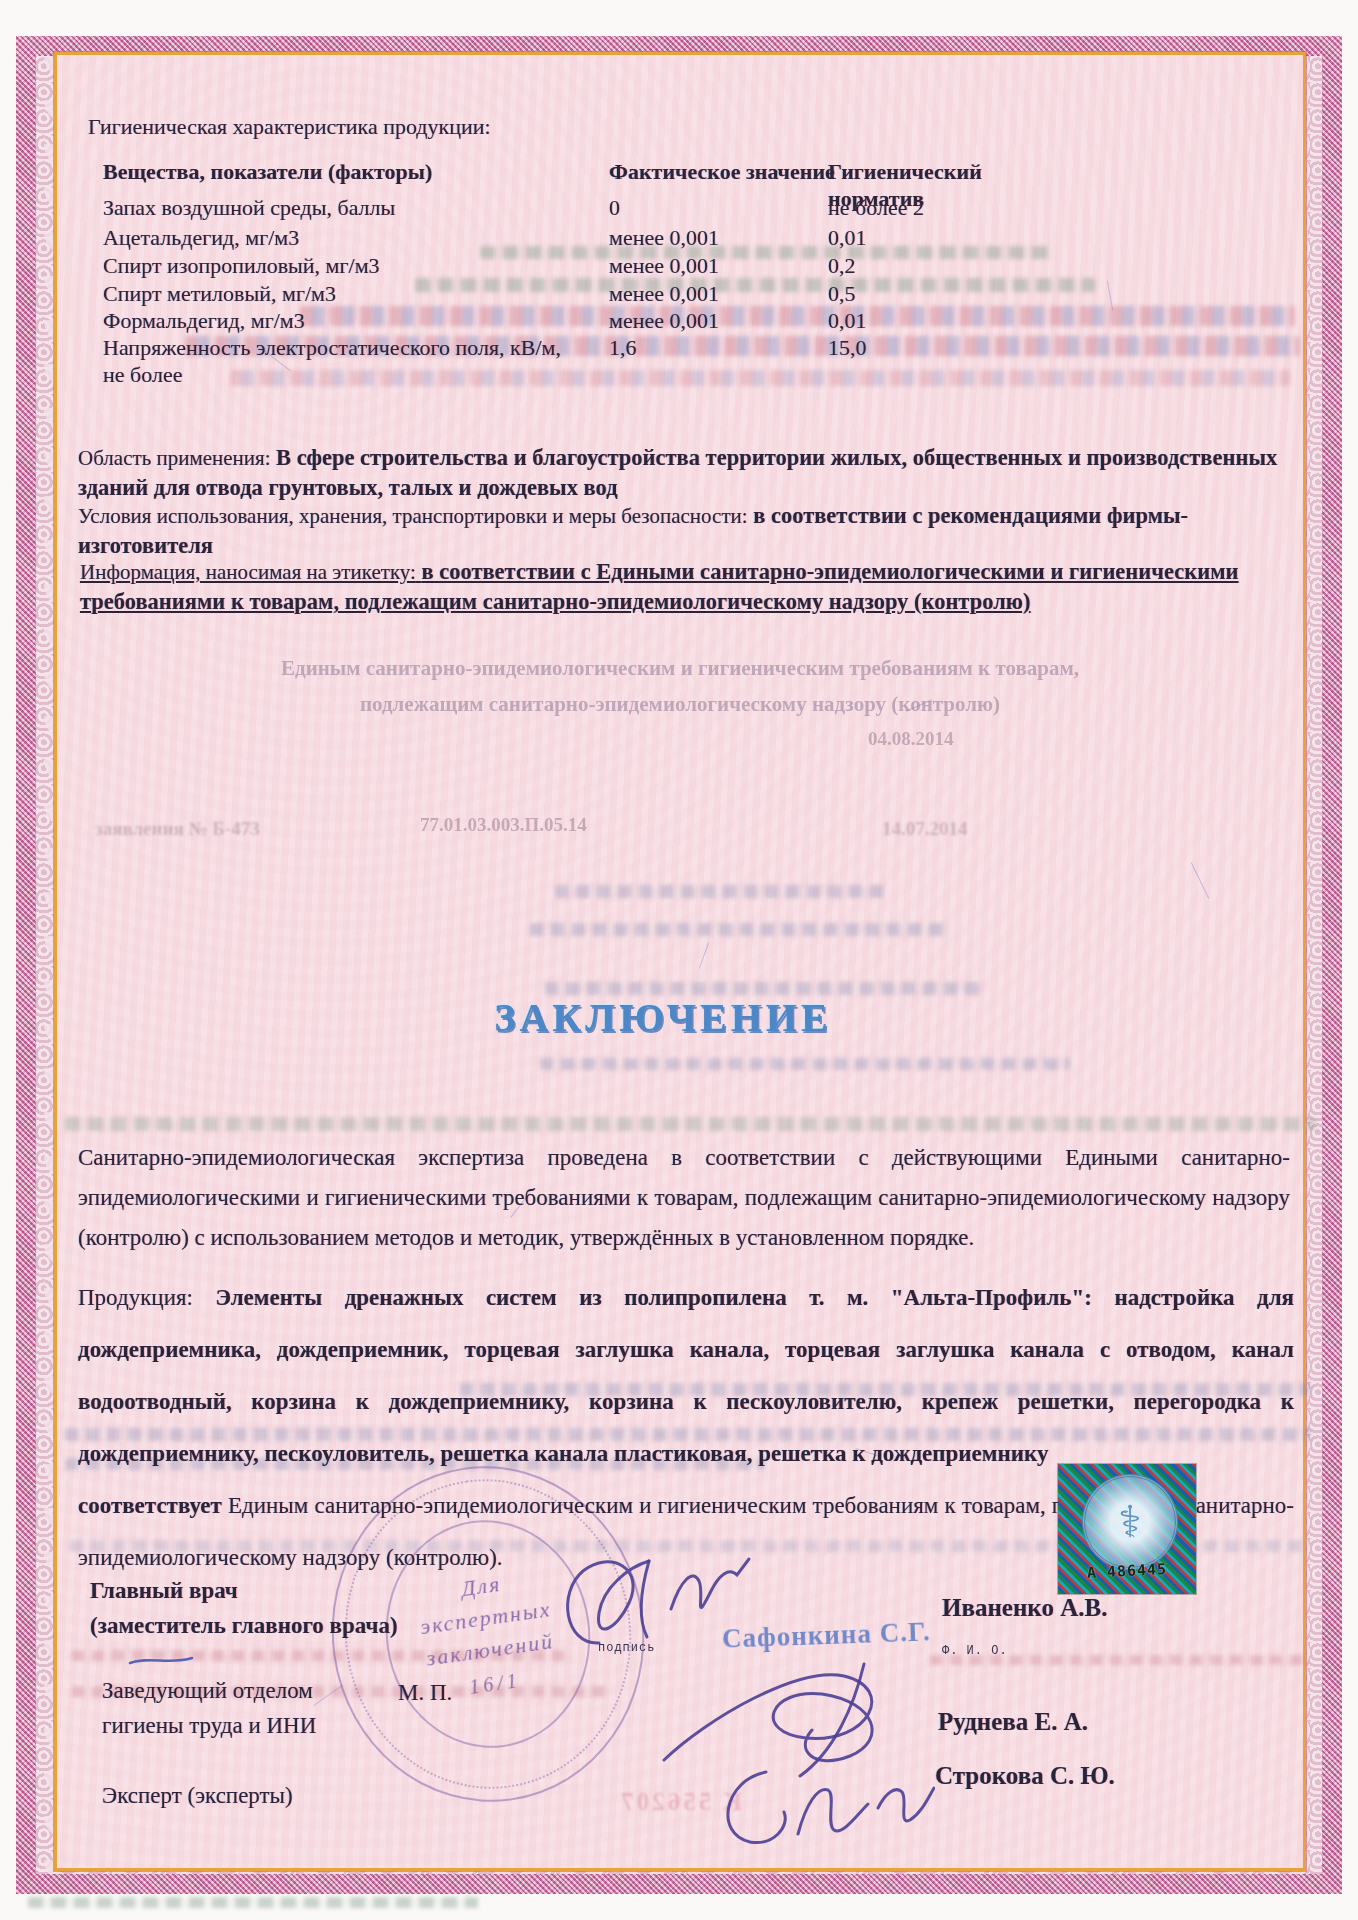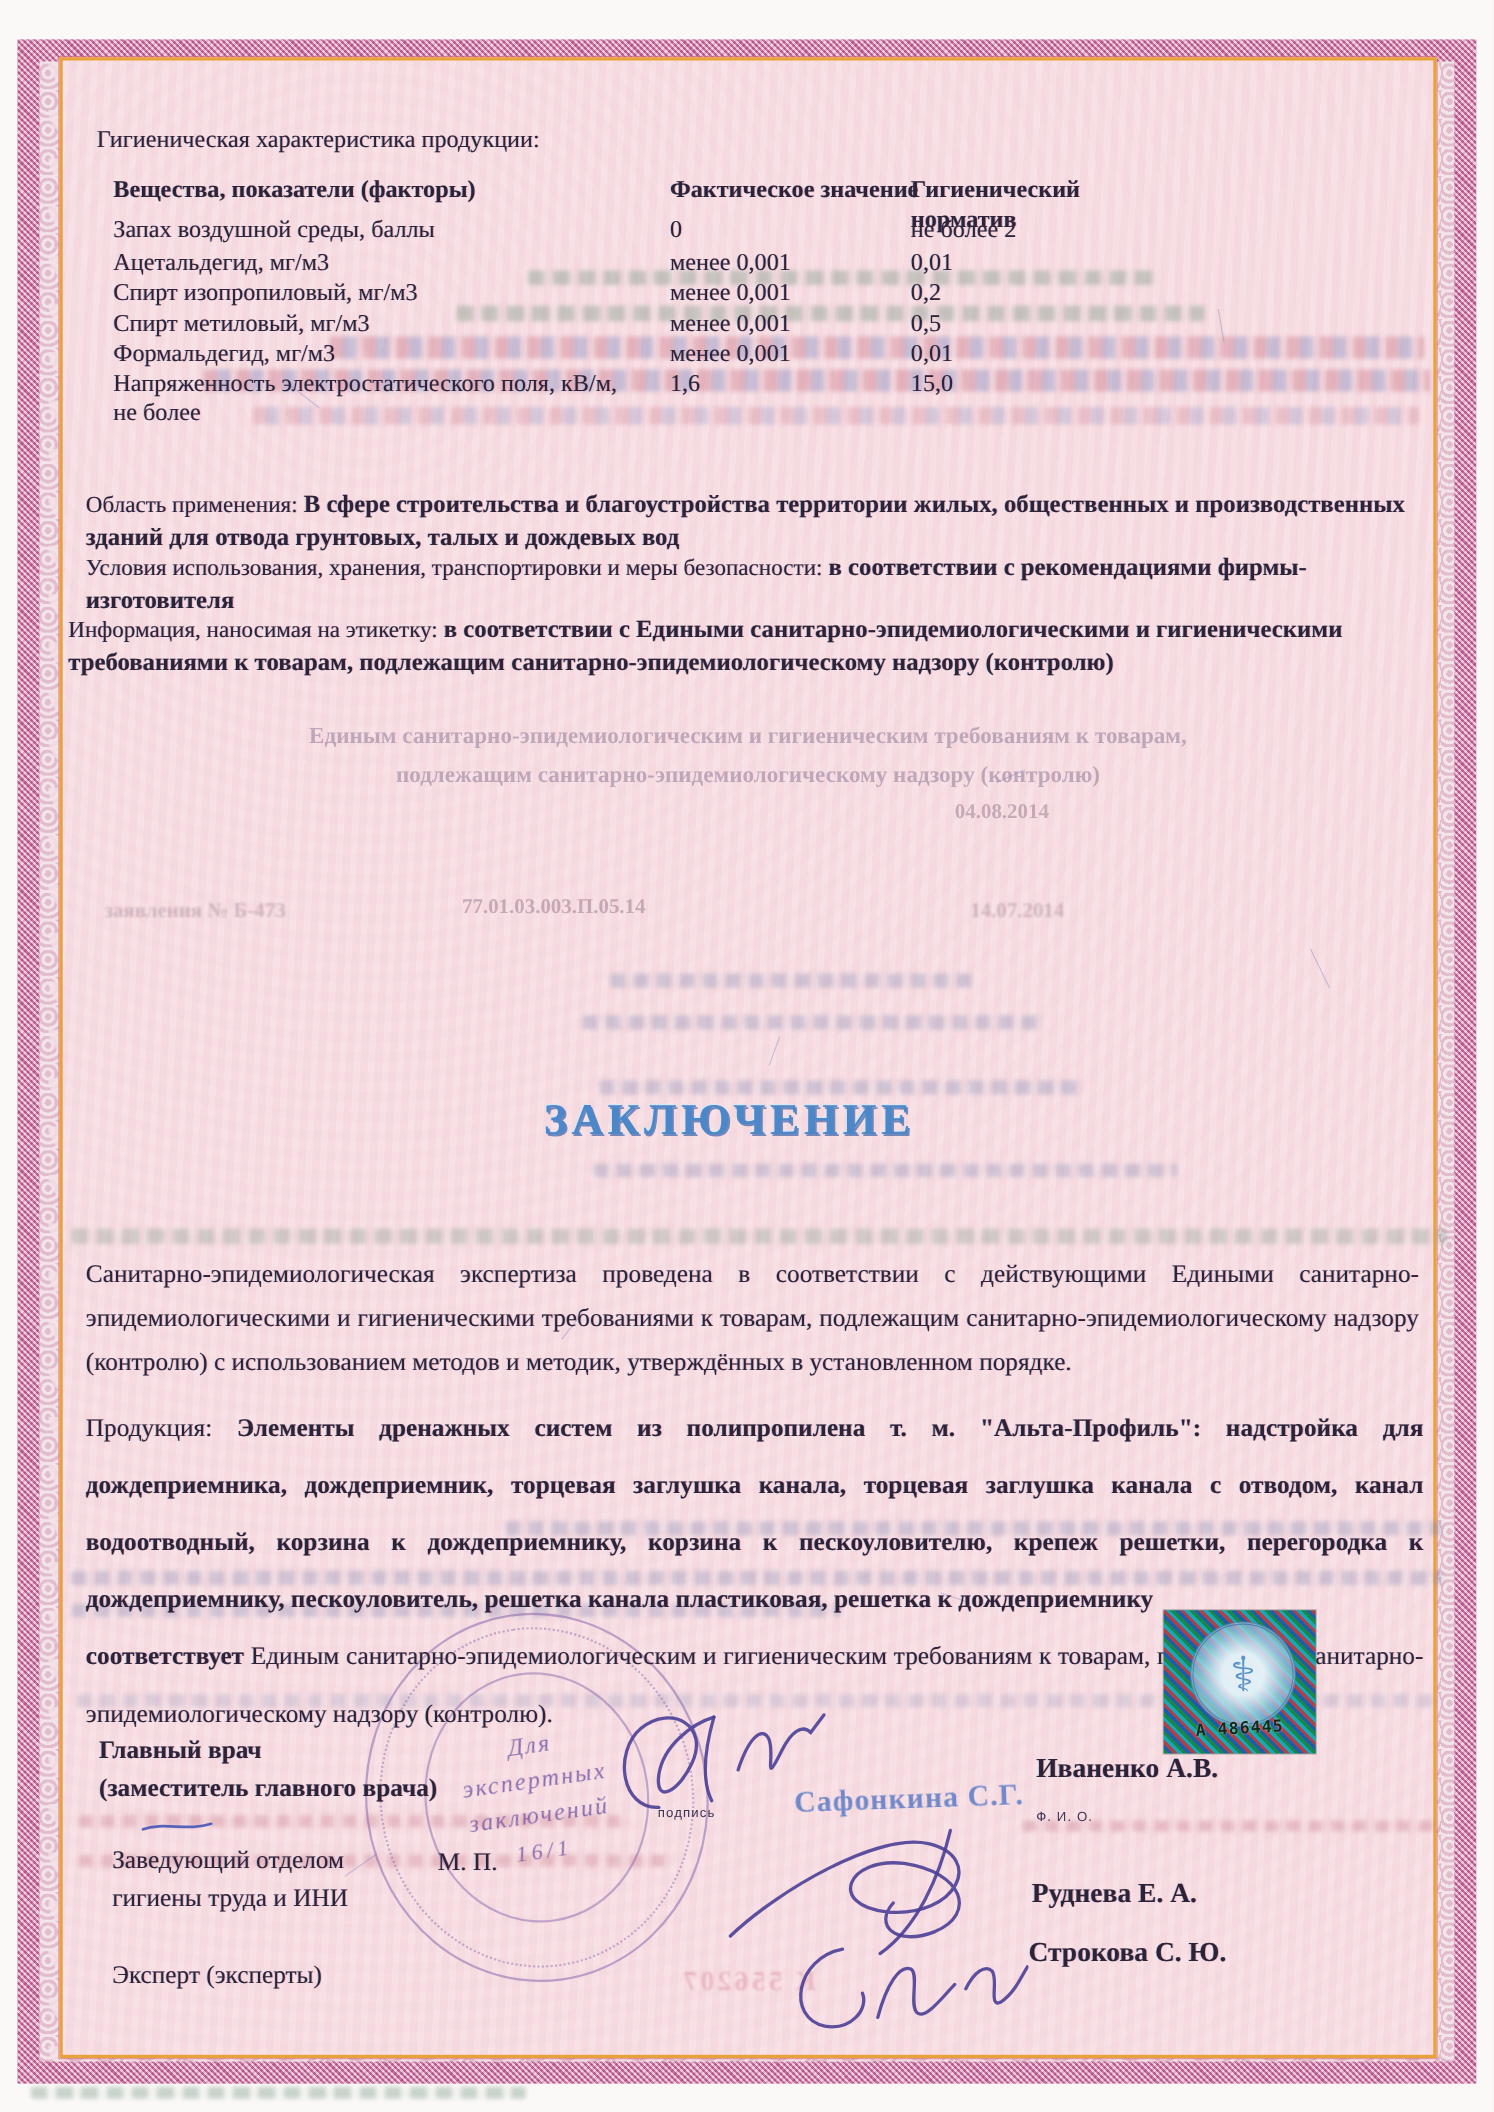--- a/index.html
+++ b/index.html
@@ -85,21 +85,21 @@
   .s-txt{
     position:absolute;inset:60px 40px;display:flex;flex-direction:column;
     align-items:center;justify-content:center;gap:6px;
     color:rgba(116,84,162,.82);font-style:italic;font-size:22px;
     font-family:"Liberation Serif",serif;letter-spacing:2px;filter:blur(.4px);
   }
   .s-num{letter-spacing:4px;font-size:20px;margin-top:4px;}
   
   .sig{position:absolute;z-index:4;}
   .sig path{fill:none;stroke:#4b3f96;stroke-width:3;stroke-linecap:round;opacity:.9;}
-  .caption{position:absolute;z-index:4;font-size:12px;color:#3c3352;letter-spacing:1px;font-family:Liberation Sans, sans-serif;}
+  .caption{position:absolute;z-index:4;font-size:12px;color:#3c3352;letter-spacing:1px;font-family:Liberation Mono, monospace;}
   .stamped-name{
     position:absolute;z-index:4;font-weight:bold;font-size:27px;color:rgba(96,125,198,.88);
     letter-spacing:1px;transform:rotate(-2deg);filter:blur(.4px);
     font-family:"Liberation Serif",serif;
   }
   .namecol{position:absolute;z-index:3;font-weight:bold;font-size:25px;}
   
   .holo{
     position:absolute;left:1058px;top:1464px;width:138px;height:130px;z-index:3;
     background:
@@ -204,21 +204,21 @@
 </div>
 
 <p class="sec t" style="left:78px;top:443px;width:1218px;">
   <span class="lbl">Область применения:</span>
   <b>В сфере строительства и благоустройства территории жилых, общественных и производственных зданий для отвода грунтовых, талых и дождевых вод</b>
 </p>
 <p class="sec t" style="left:78px;top:501px;width:1218px;">
   <span class="lbl">Условия использования, хранения, транспортировки и меры безопасности:</span>
   <b>в соответствии с рекомендациями фирмы-изготовителя</b>
 </p>
-<p class="sec t" style="left:62px;top:557px;width:1218px;">
+<p class="sec t" style="left:80px;top:557px;width:1218px;text-decoration:underline;">
   <span class="lbl">Информация, наносимая на этикетку:</span>
   <b>в соответствии с Едиными санитарно-эпидемиологическими и гигиеническими требованиями к товарам, подлежащим санитарно-эпидемиологическому надзору (контролю)</b>
 </p>
 
 <div class="faintline" style="left:80px;top:656px;width:1200px;">Единым санитарно-эпидемиологическим и гигиеническим требованиям к товарам,</div>
 <div class="faintline" style="left:80px;top:692px;width:1200px;">подлежащим санитарно-эпидемиологическому надзору (контролю)</div>
 <div class="faintnum" style="left:420px;top:766px;margin-top:48px;">77.01.03.003.П.05.14</div>
 <div class="faintnum" style="left:868px;top:728px;">04.08.2014</div>
 <div class="faintnum" style="left:95px;top:818px;filter:blur(1px);opacity:.8;">заявления №    Б-473</div>
 <div class="faintnum" style="left:882px;top:818px;filter:blur(1px);opacity:.8;">14.07.2014</div>

